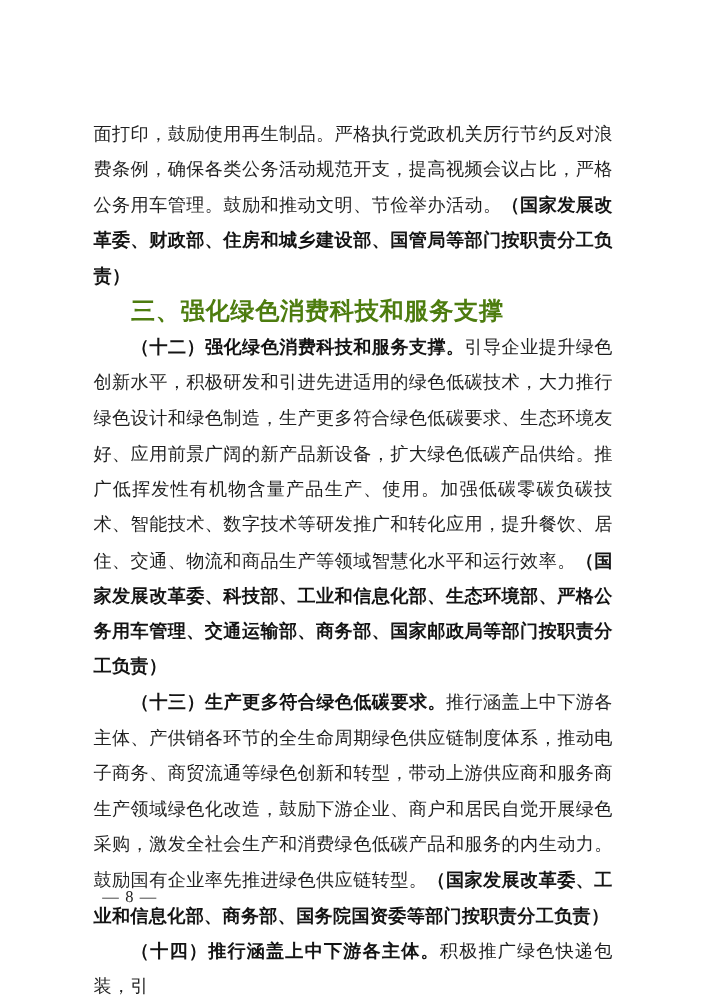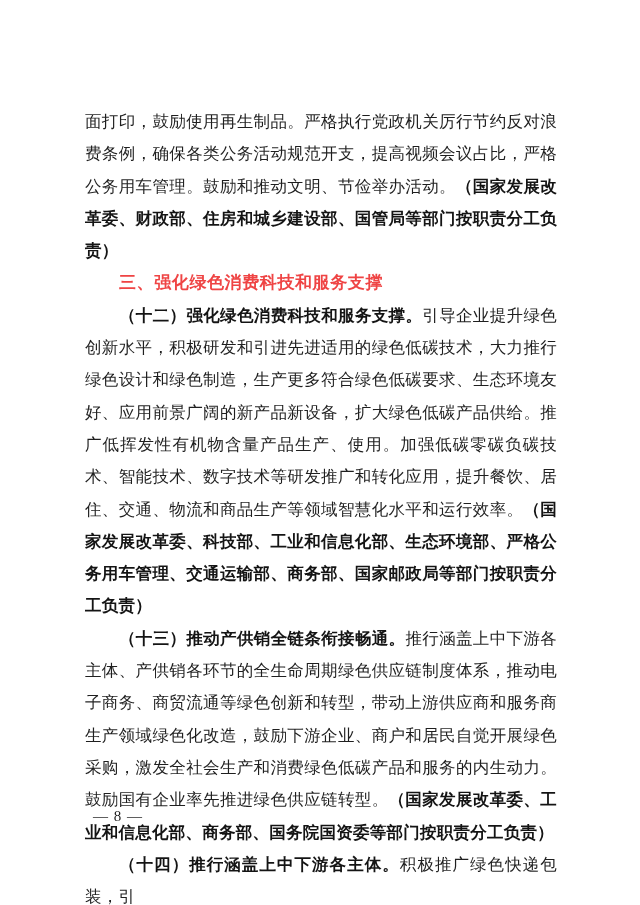--- a/index.html
+++ b/index.html
@@ -31,25 +31,25 @@
     text-justify: inter-character;
     word-break: break-all;
   }
   .para.indent {
     text-indent: 34px;
   }
   .section-heading {
     margin: 0;
     font-family: Liberation Sans, sans-serif;
     font-weight: bold;
-    font-size: 17px;
+    font-size: 22px;
     line-height: 32.3px;
     letter-spacing: 0.6px;
     text-indent: 34px;
-    color: #ef4444;
+    color: #4d7c0f;
   }
   .lead {
     font-weight: bold;
     color: #141414;
   }
   .depts {
     font-weight: bold;
     color: #141414;
   }
   .page-number {
@@ -68,20 +68,20 @@
 
 <div class="page">
   <div class="doc-body">
 
     <p class="para"><span>面打印，鼓励使用再生制品。严格执行党政机关厉行节约反对浪费条例，确保各类公务活动规范开支，提高视频会议占比，严格公务用车管理。鼓励和推动文明、节俭举办活动。</span><span class="depts">（国家发展改革委、财政部、住房和城乡建设部、国管局等部门按职责分工负责）</span></p>
 
     <h3 class="section-heading">三、强化绿色消费科技和服务支撑</h3>
 
     <p class="para indent"><span class="lead">（十二）强化绿色消费科技和服务支撑。</span><span>引导企业提升绿色创新水平，积极研发和引进先进适用的绿色低碳技术，大力推行绿色设计和绿色制造，生产更多符合绿色低碳要求、生态环境友好、应用前景广阔的新产品新设备，扩大绿色低碳产品供给。推广低挥发性有机物含量产品生产、使用。加强低碳零碳负碳技术、智能技术、数字技术等研发推广和转化应用，提升餐饮、居住、交通、物流和商品生产等领域智慧化水平和运行效率。</span><span class="depts">（国家发展改革委、科技部、工业和信息化部、生态环境部、严格公务用车管理、交通运输部、商务部、国家邮政局等部门按职责分工负责）</span></p>
 
-    <p class="para indent"><span class="lead">（十三）推动产供销全链条衔接畅通。</span><span>推行涵盖上中下游各主体、产供销各环节的全生命周期绿色供应链制度体系，推动电子商务、商贸流通等绿色创新和转型，带动上游供应商和服务商生产领域绿色化改造，鼓励下游企业、商户和居民自觉开展绿色采购，激发全社会生产和消费绿色低碳产品和服务的内生动力。鼓励国有企业率先推进绿色供应链转型。</span><span class="depts">（国家发展改革委、工业和信息化部、商务部、国务院国资委等部门按职责分工负责）</span></p>
+    <p class="para indent"><span class="lead">（十三）生产更多符合绿色低碳要求。</span><span>推行涵盖上中下游各主体、产供销各环节的全生命周期绿色供应链制度体系，推动电子商务、商贸流通等绿色创新和转型，带动上游供应商和服务商生产领域绿色化改造，鼓励下游企业、商户和居民自觉开展绿色采购，激发全社会生产和消费绿色低碳产品和服务的内生动力。鼓励国有企业率先推进绿色供应链转型。</span><span class="depts">（国家发展改革委、工业和信息化部、商务部、国务院国资委等部门按职责分工负责）</span></p>
 
     <p class="para indent"><span class="lead">（十四）推行涵盖上中下游各主体。</span><span>积极推广绿色快递包装，引</span></p>
 
   </div>
 
   <div class="page-number">— 8 —</div>
 </div>
 
 </body></html>

